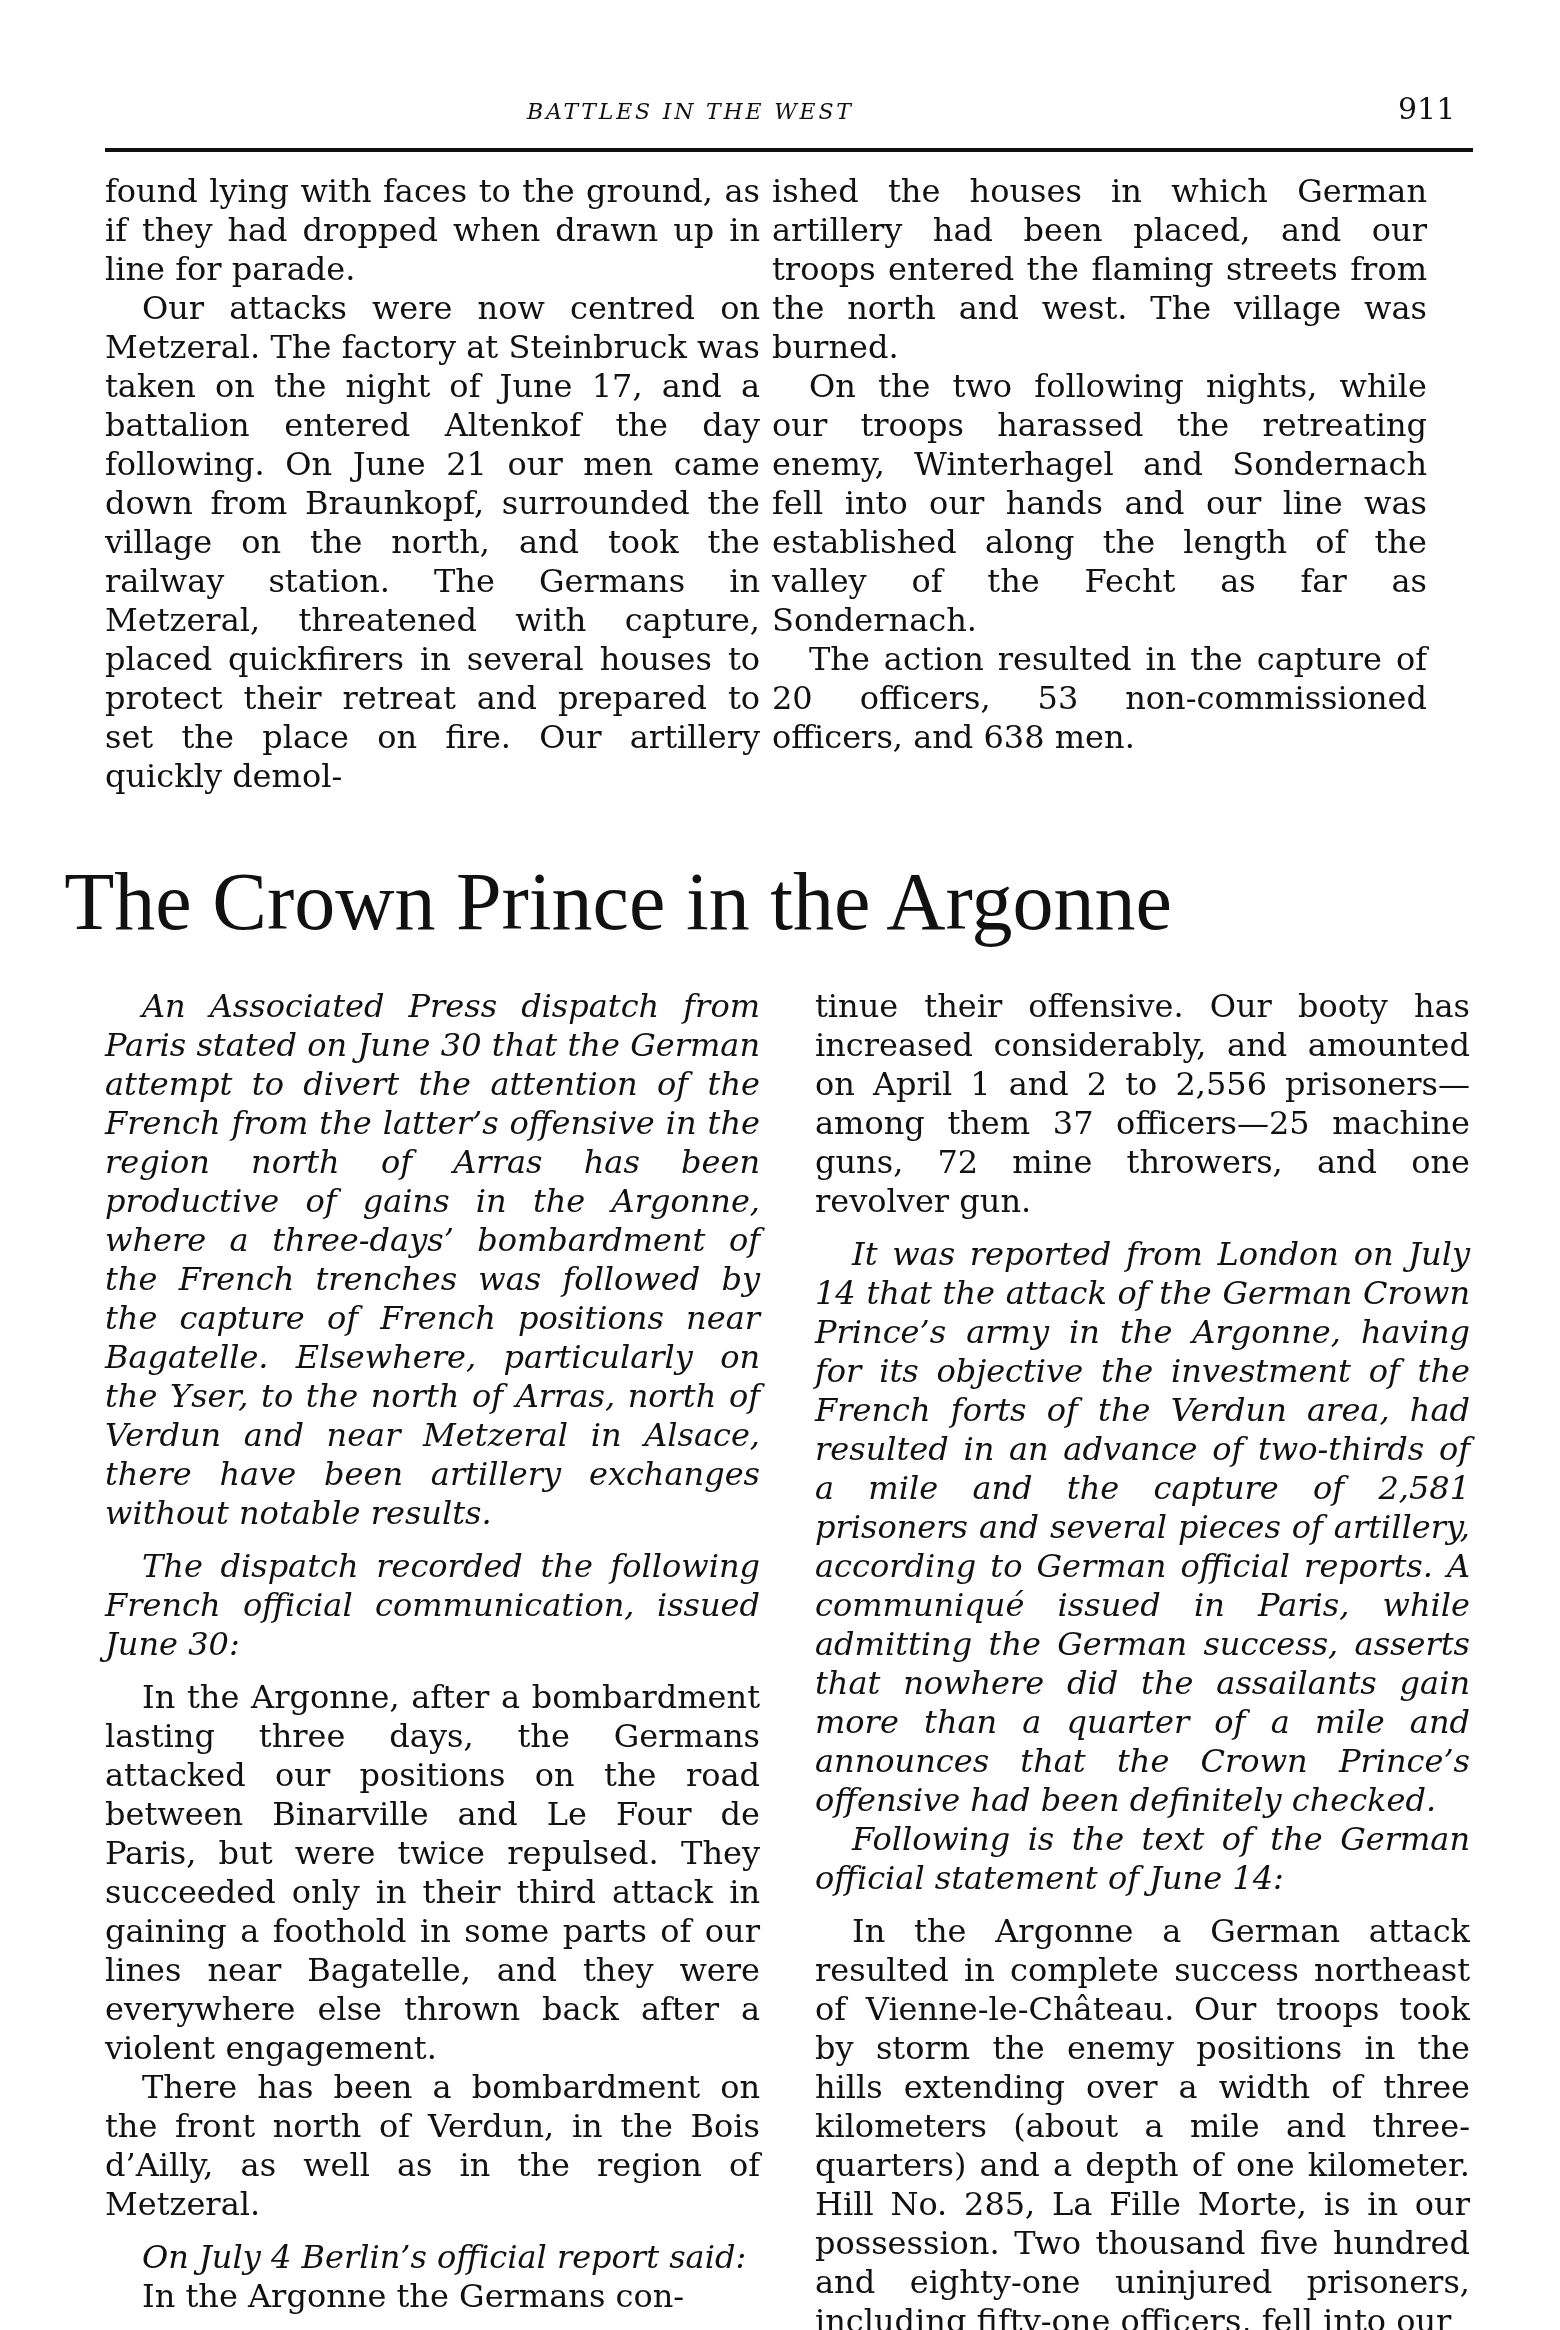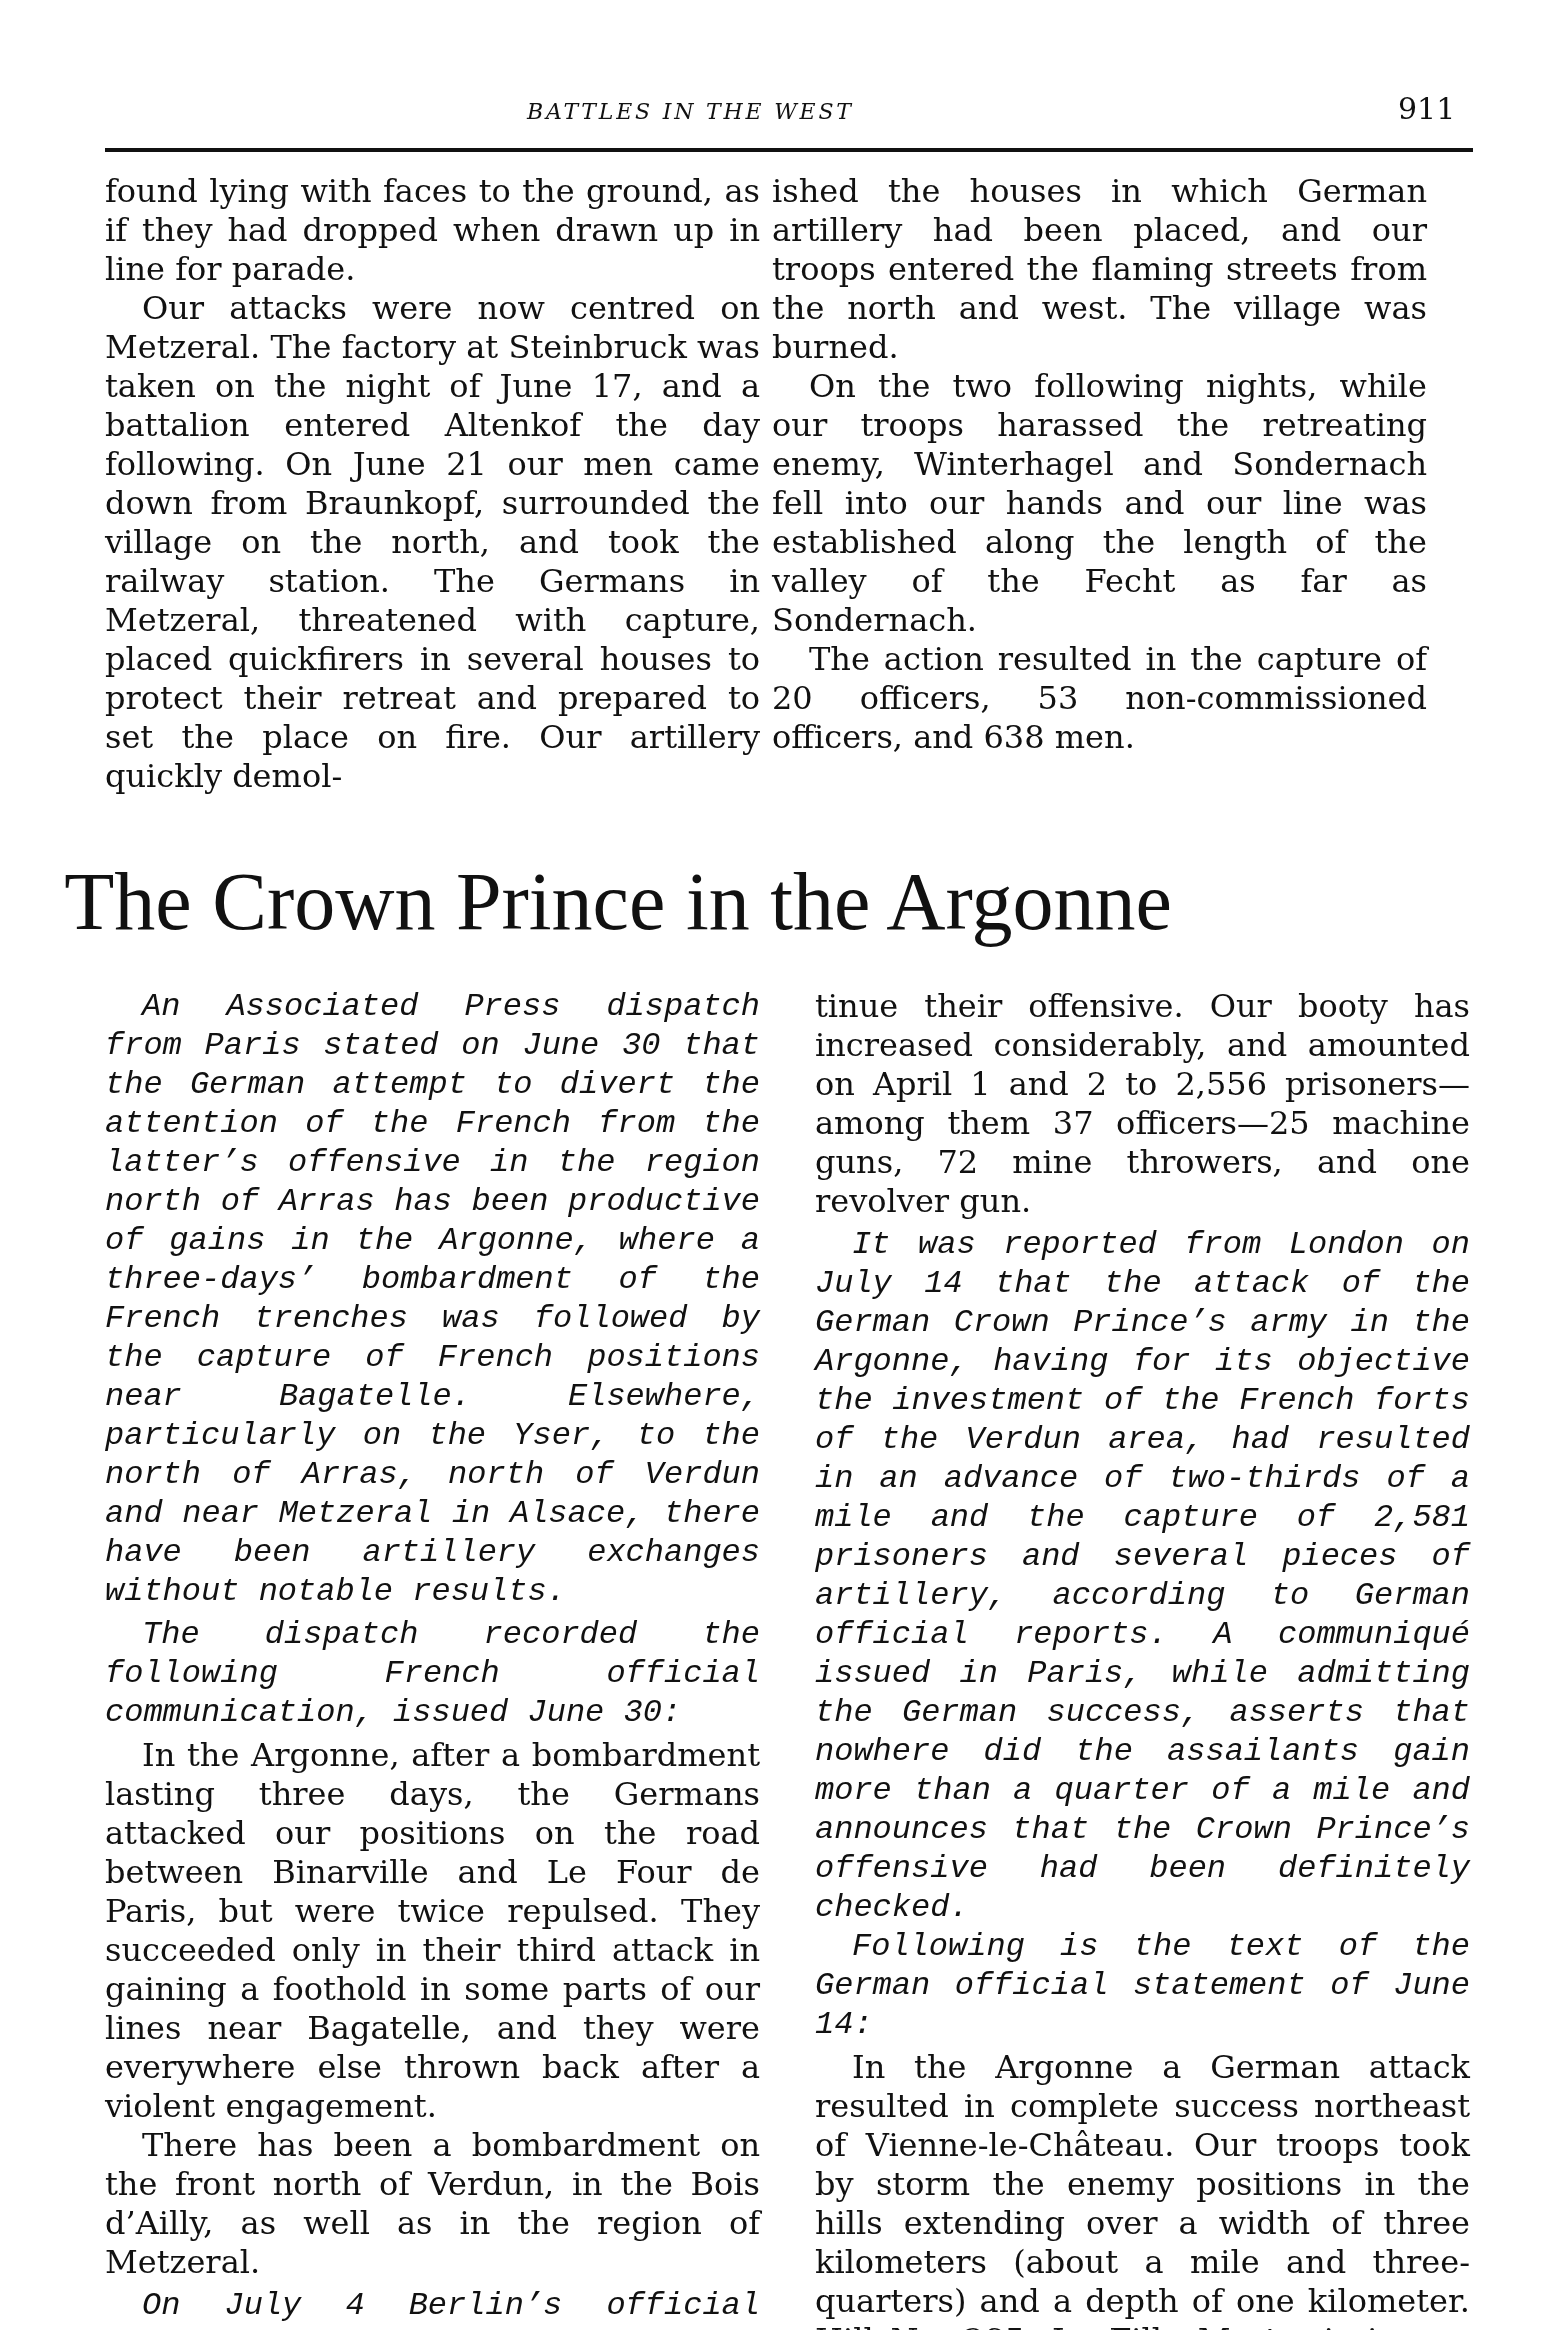--- a/index.html
+++ b/index.html
@@ -3,22 +3,22 @@
 <meta charset="utf-8">
 <style>
   html,body{margin:0;padding:0;background:#ffffff;}
   body{width:1561px;height:2453px;position:relative;overflow:hidden;color:#111;font-family:"DejaVu Serif","Liberation Serif",serif;}
   .running-head{position:absolute;top:91px;left:527px;font-style:italic;font-size:22px;letter-spacing:2.8px;margin-top:8px;}
   .page-num{position:absolute;top:91px;left:1398px;font-size:30px;}
   .rule{position:absolute;top:148px;left:105px;width:1368px;height:4.2px;background:#111;}
   .col{position:absolute;width:655px;font-size:32px;line-height:39px;text-align:justify;}
   .col p{margin:0;text-indent:37px;}
   .col p.noindent{text-indent:0;}
-  .col p.it{font-style:italic;font-family:Liberation Mono, monospace;}
-  .col p.gap{margin-top:4px;}
+  .col p.it{font-style:italic;}
+  .col p.gap{margin-top:14px;}
   .title{position:absolute;top:855px;left:0;width:1236px;text-align:center;font-family:"Liberation Serif","DejaVu Serif",serif;font-size:82px;line-height:93px;}
 </style>
 </head>
 <body>
 
 <div class="running-head">BATTLES IN THE WEST</div>
 <div class="page-num">911</div>
 <div class="rule"></div>
 
 <div class="col" style="top:172px;left:105px;">

